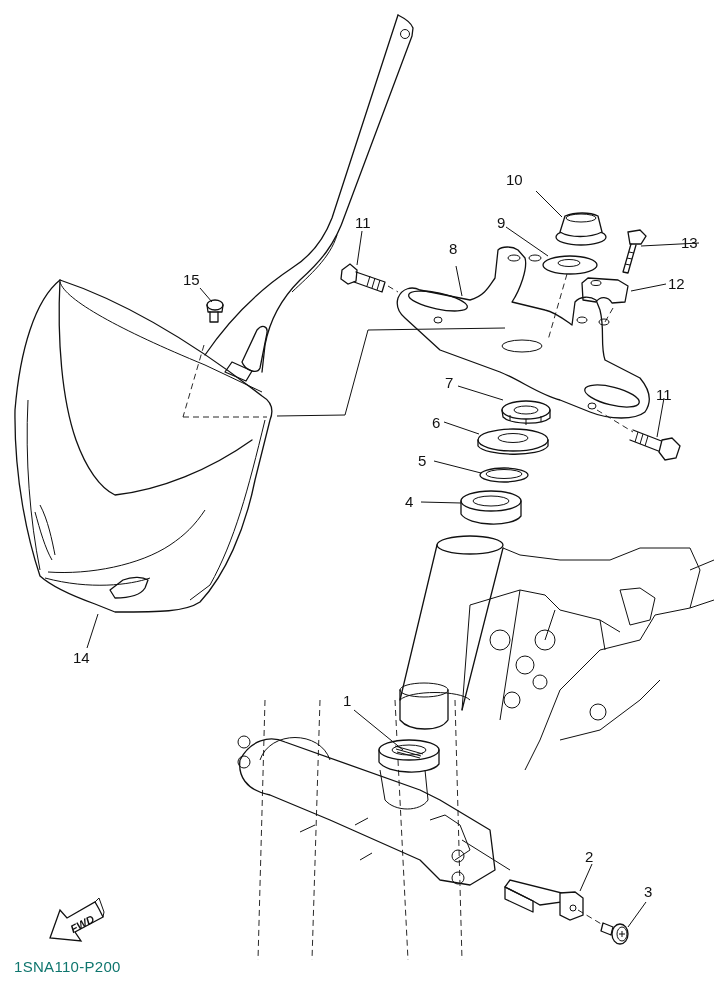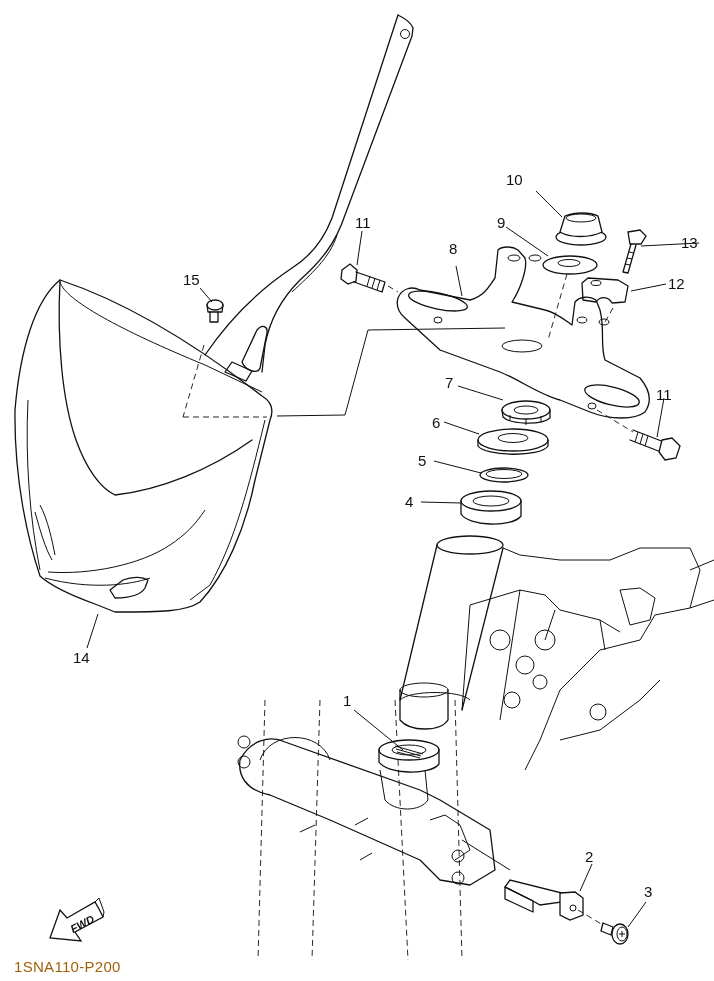--- a/index.html
+++ b/index.html
@@ -4,21 +4,21 @@
 <style>
   html, body { margin:0; padding:0; background:#ffffff; }
   body { width:714px; height:981px; position:relative; overflow:hidden; font-family:"Liberation Sans", sans-serif; }
   #diagram { position:absolute; left:0; top:0; width:714px; height:981px; }
   .part { fill:none; stroke:#111; stroke-width:1.3; stroke-linejoin:round; stroke-linecap:round; }
   .thin { fill:none; stroke:#111; stroke-width:1; }
   .filled { fill:#fff; stroke:#111; stroke-width:1.3; }
   .dashfine { fill:none; stroke:#111; stroke-width:0.9; stroke-dasharray:6 4; }
   .leader { stroke:#111; stroke-width:1; fill:none; }
   .callout { font-family:"Liberation Sans", sans-serif; font-size:15px; fill:#111; }
-  .code { position:absolute; left:14px; top:958px; font-size:15px; color:#a16207; font-family:"Liberation Sans", sans-serif; letter-spacing:0.3px; }
+  .code { position:absolute; left:14px; top:958px; font-size:15px; color:#0f766e; font-family:"Liberation Sans", sans-serif; letter-spacing:0.3px; }
   .fwd-text { font-family:"Liberation Sans", sans-serif; font-size:11px; font-weight:bold; font-style:italic; fill:#111; }
 </style>
 </head>
 <body>
 
 <svg id="diagram" viewBox="0 0 714 981" xmlns="http://www.w3.org/2000/svg">
 
   <g>
 
     <path class="part" d="M398,15 C404,18 411,22 413,28 L412,36 L345,215 C335,245 320,262 300,280 C283,297 270,318 265,345 L262,372"></path>

